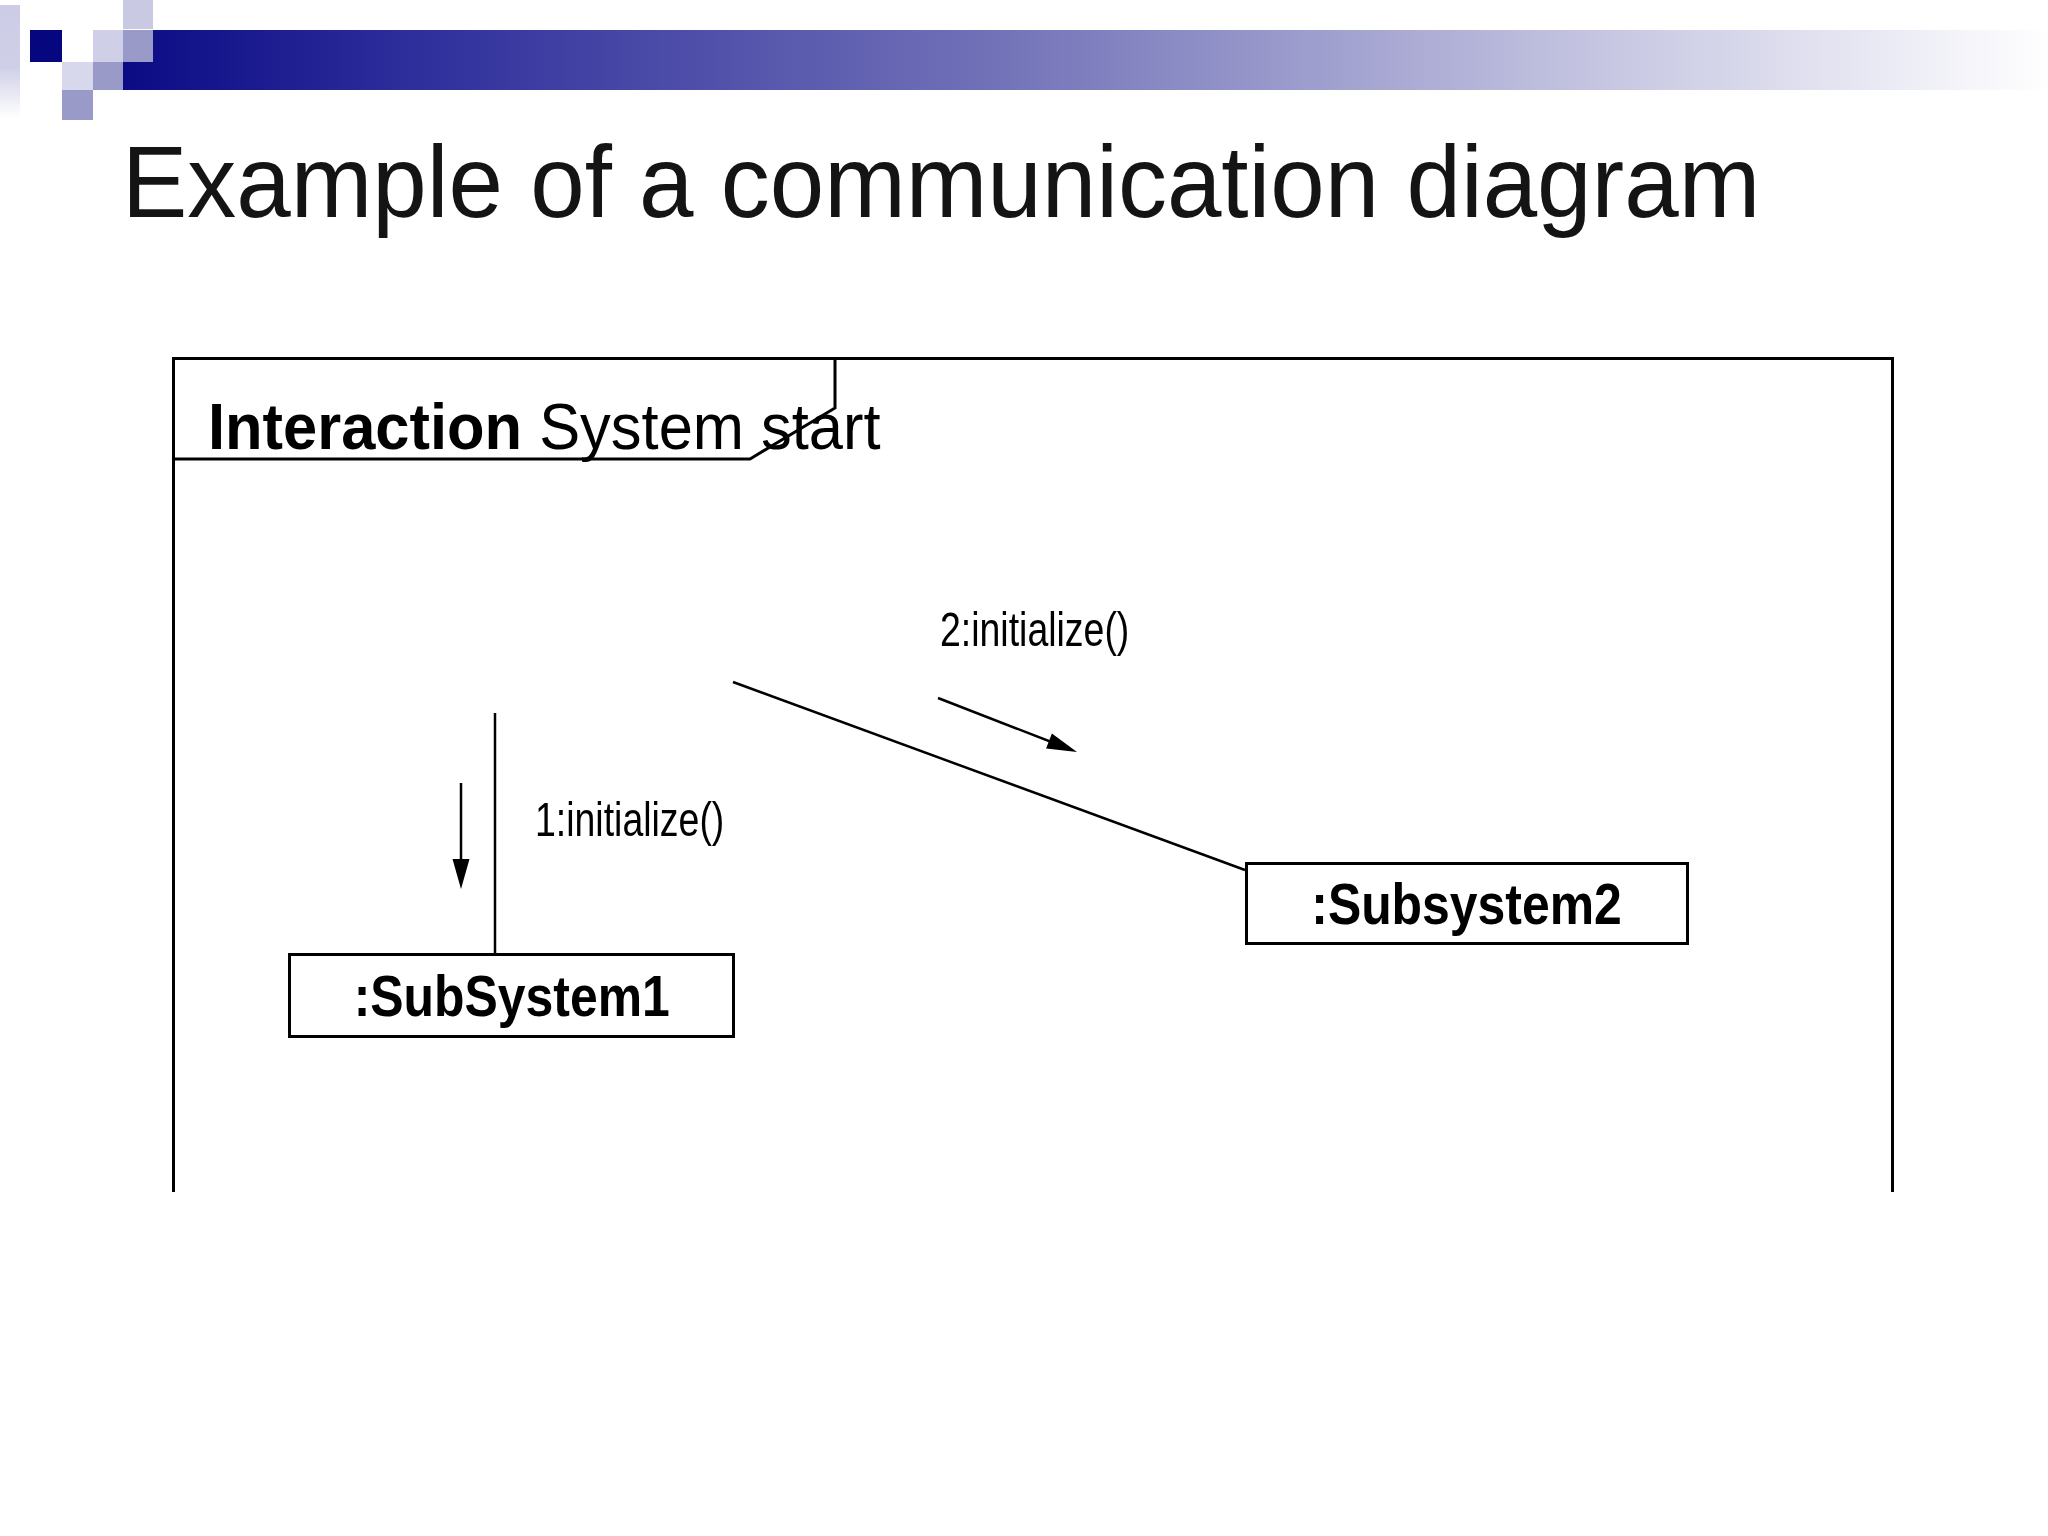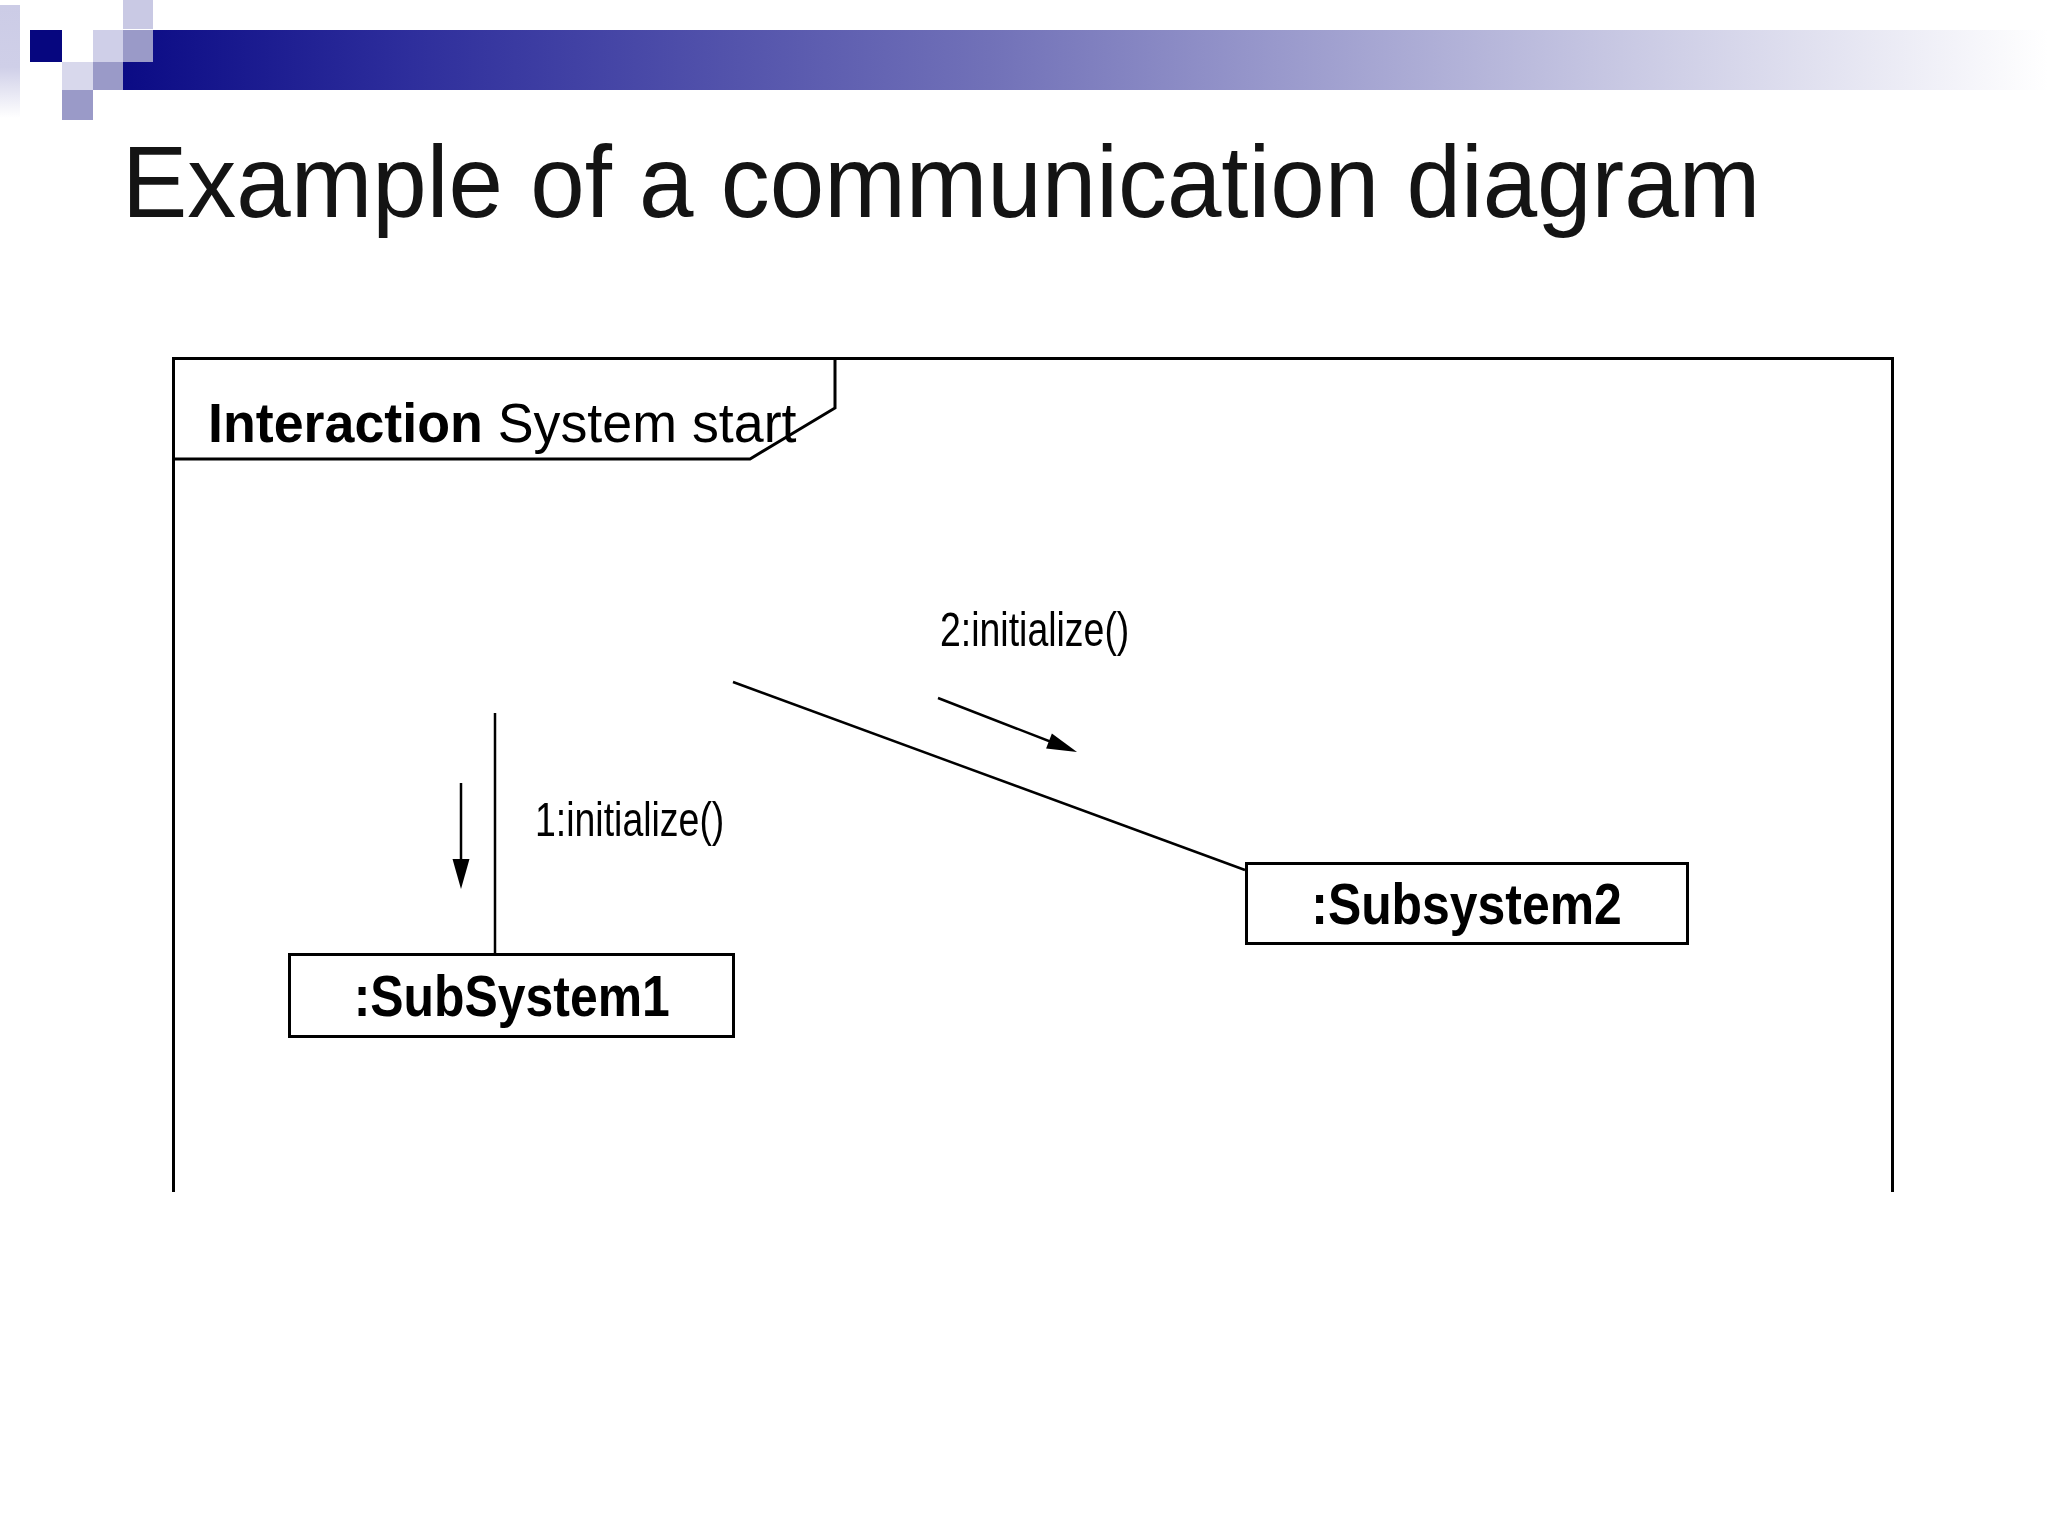--- a/index.html
+++ b/index.html
@@ -32,21 +32,21 @@
   .title{
     position:absolute;left:122px;top:131px;
     font-size:102px;line-height:1;font-weight:400;margin:0;
     white-space:nowrap;color:#141414;
   }
   
   .strokes{position:absolute;left:0;top:0;}
   
   .frame-label{
     position:absolute;left:208px;top:391px;
-    font-size:56px;line-height:1.15;white-space:nowrap;color:#000;text-align:right;
+    font-size:64px;line-height:1.15;white-space:nowrap;color:#000;text-align:right;
   }
   .frame-label b{font-weight:700;}
   
   .node{
     position:absolute;box-sizing:border-box;
     border:3px solid #000;background:#fff;
     display:flex;align-items:center;justify-content:center;
     font-weight:700;font-size:58px;color:#000;white-space:nowrap;
   }
   .node-system{left:290px;top:630px;width:443px;height:83px;}

